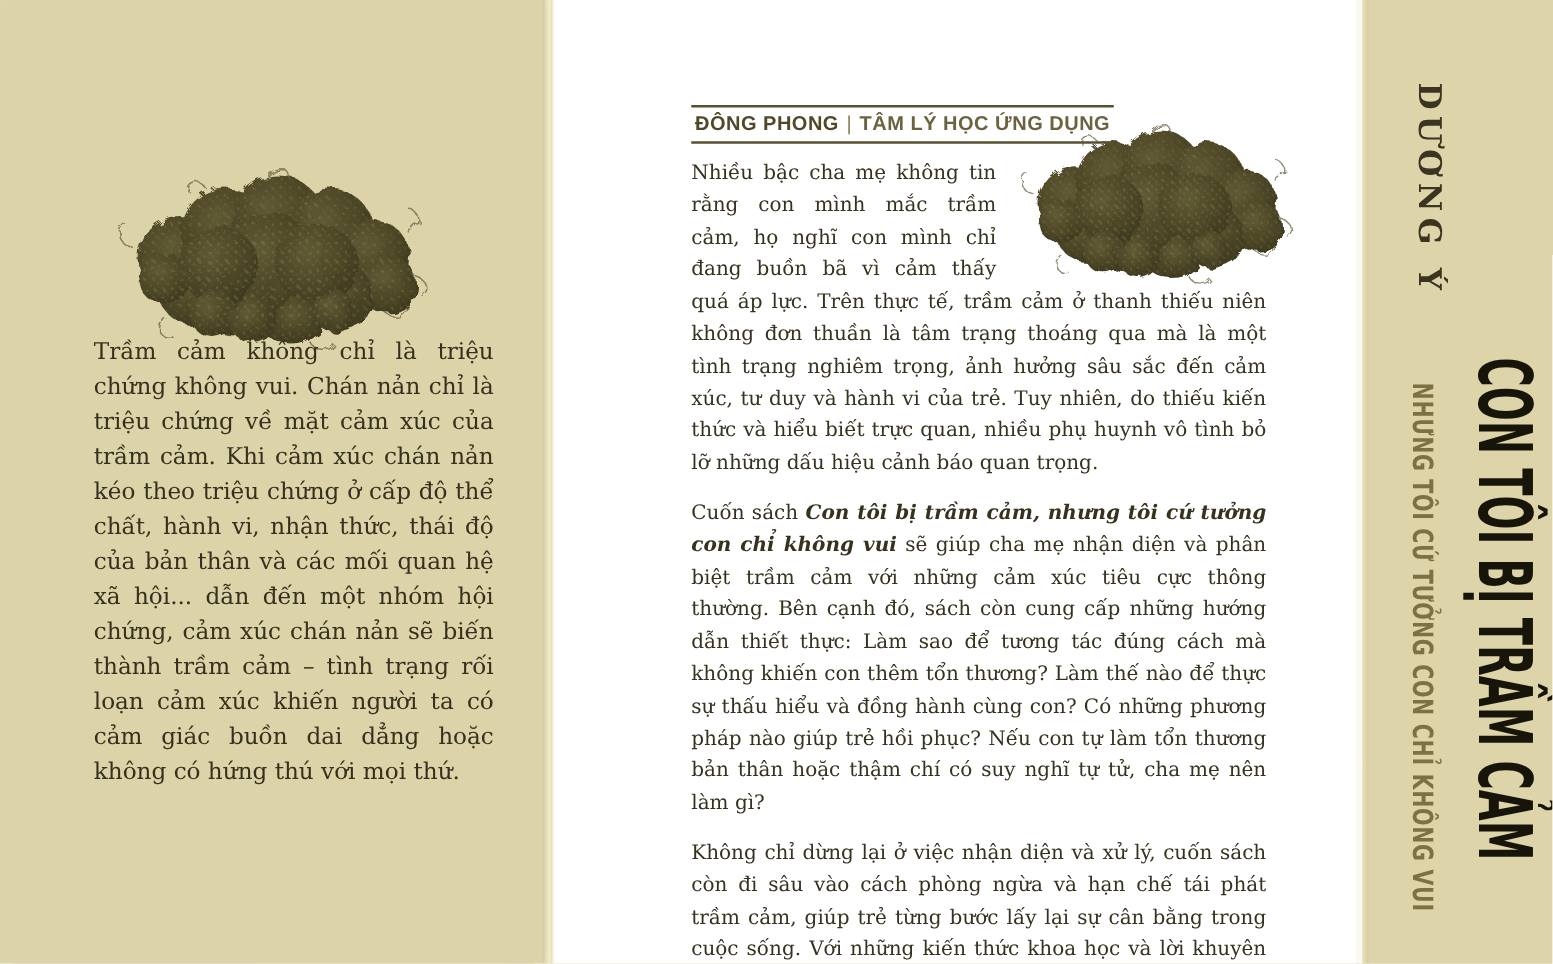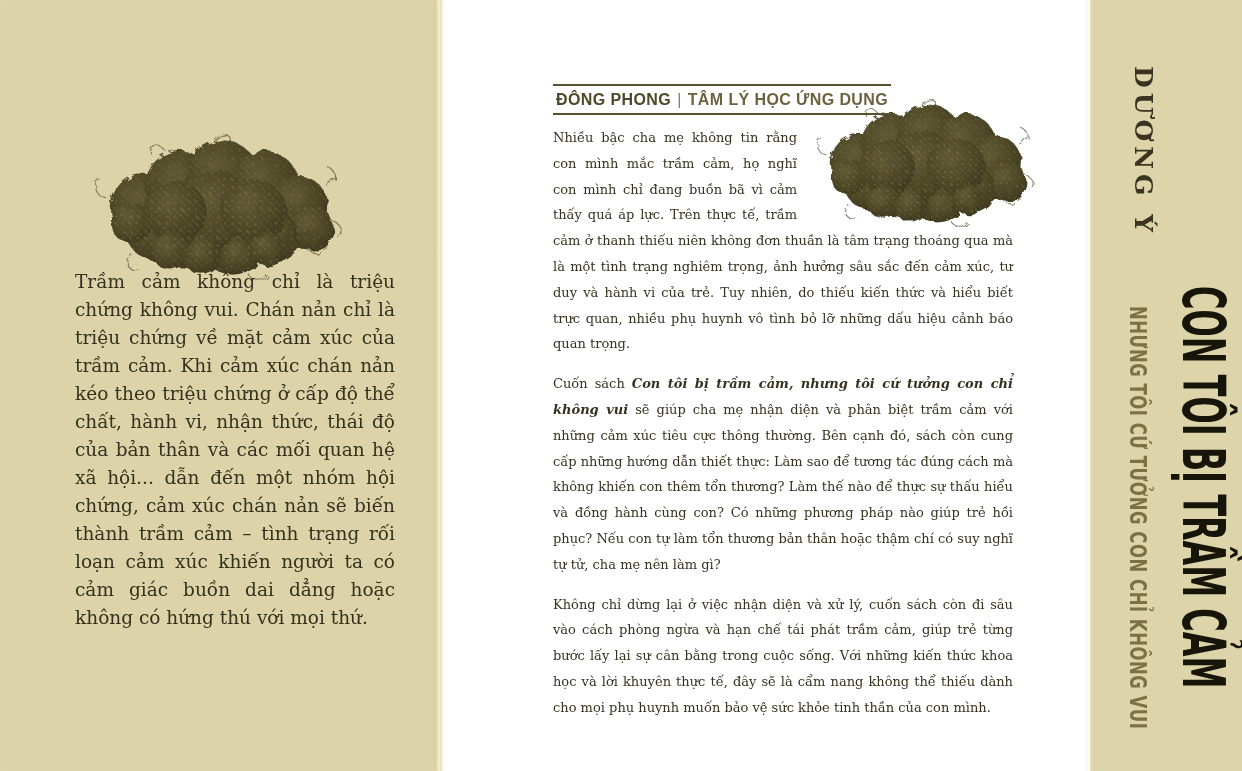--- a/index.html
+++ b/index.html
@@ -33,21 +33,21 @@
     border-top:2px solid #575031;border-bottom:2px solid #575031;
     padding:5px 3px 4px 3px;
     font-family:"Liberation Sans", sans-serif;
     font-size:16px;font-weight:bold;letter-spacing:.4px;
     color:#4f4929;white-space:nowrap;
   }
   .pub-header .sep{color:#8a8158;font-weight:normal;margin:0 6px;}
   .pub-header .series{color:#6b6340;}
   .flap-text{width:460px;margin:10px 0 0 111px;}
   .para{
-    margin:0 0 14px 0;font-size:13px;line-height:25.8px;
+    margin:0 0 14px 0;font-size:16px;line-height:25.8px;
     text-align:justify;color:#37321f;
   }
   .cloud-float{
     float:right;width:226px;height:128px;
     margin:-26px -24px 0 14px;
   }
   .booktitle{font-weight:bold;font-style:italic;}
 
   
   .v{position:absolute;transform-origin:0 0;white-space:nowrap;}

